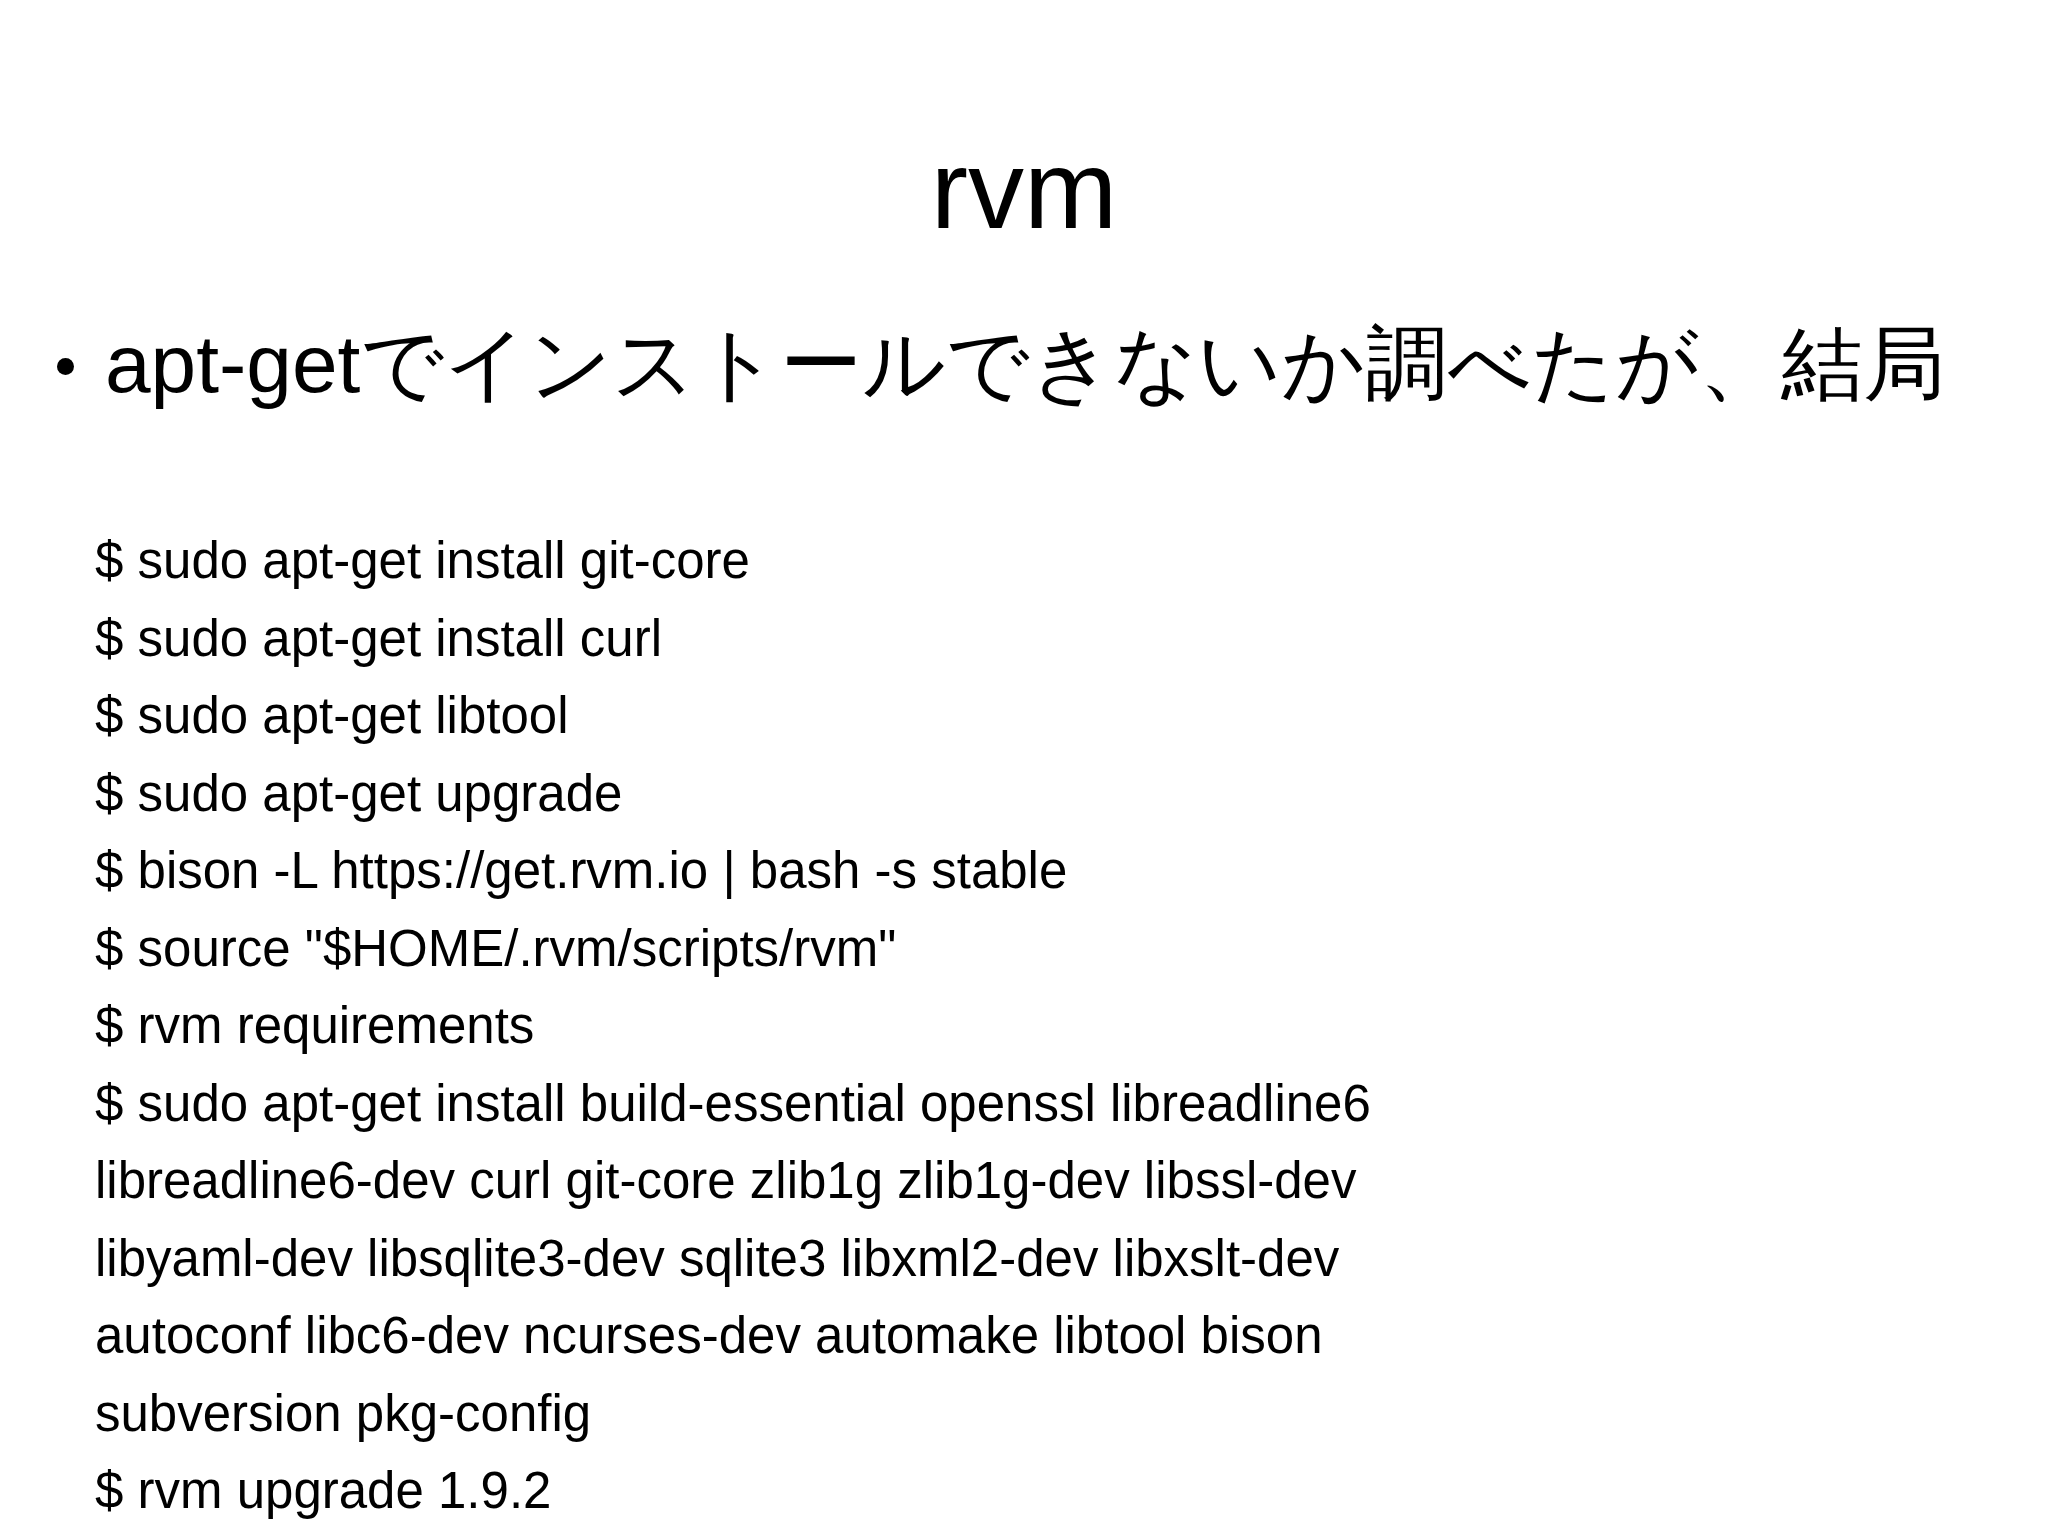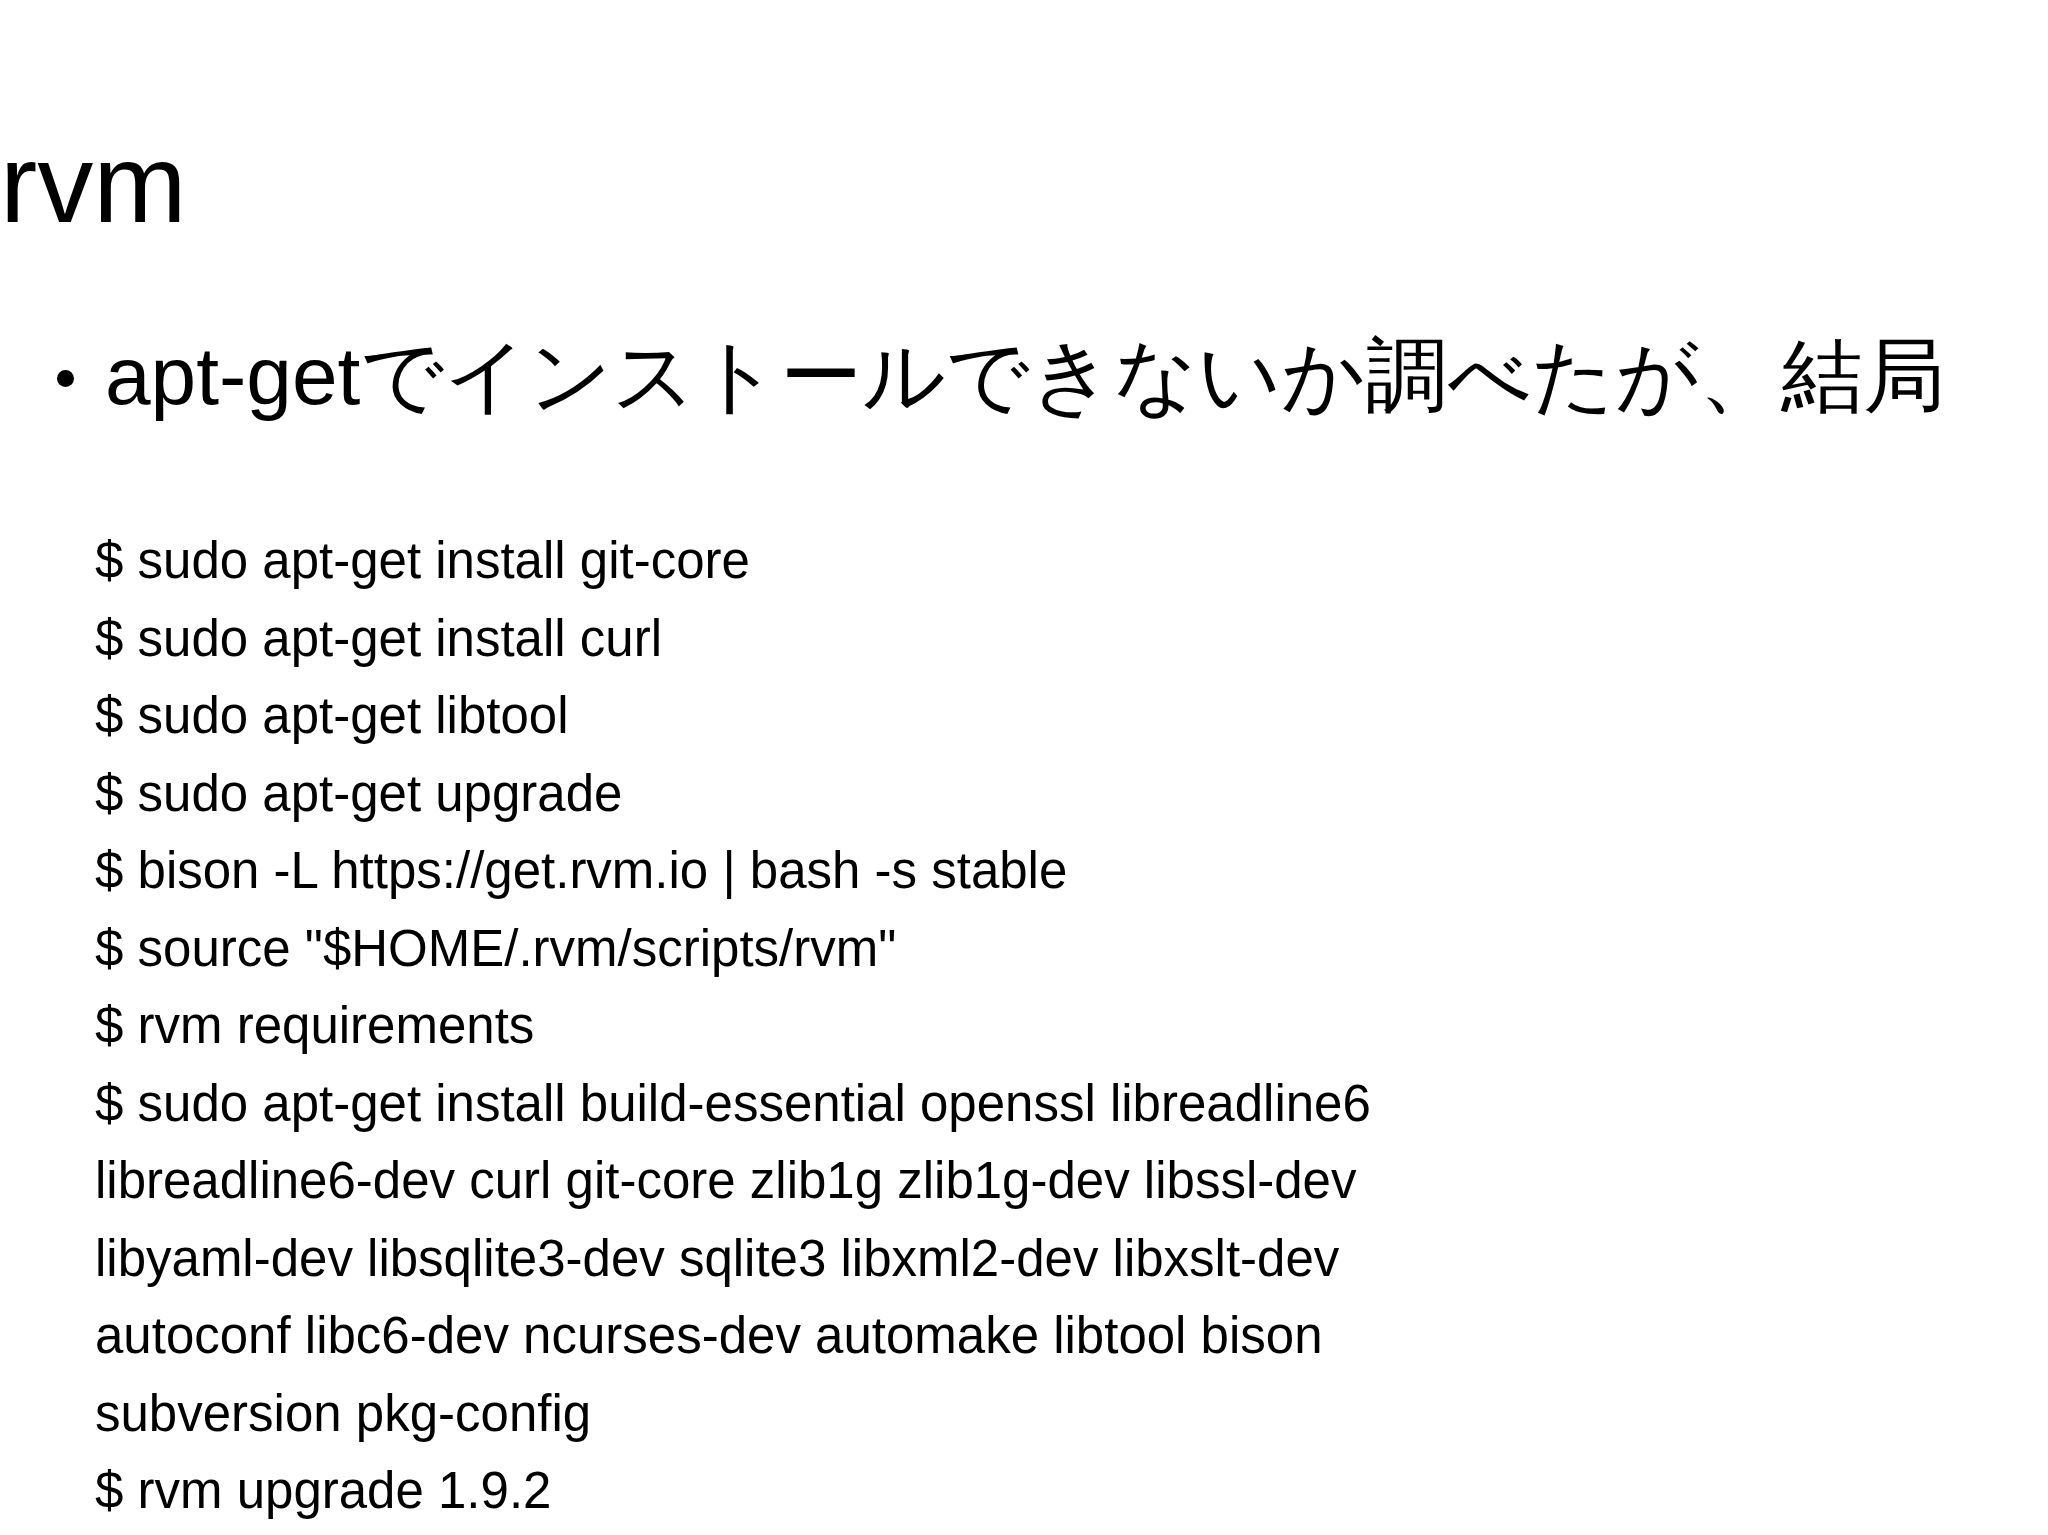--- a/index.html
+++ b/index.html
@@ -11,37 +11,36 @@
     position: relative;
     width: 2048px;
     height: 1535px;
     background: #ffffff;
     color: #000000;
     overflow: hidden;
     font-family: "Liberation Sans", sans-serif;
   }
   .slide-title {
     position: absolute;
-    top: 120px;
+    top: 126px;
     left: 0;
     width: 100%;
-    text-align: left;
+    text-align: center;
     font-size: 112px;
     line-height: 1.15;
     font-weight: 400;
     font-family: "Liberation Sans", sans-serif;
     white-space: nowrap;
   }
   .bullet-item {
     position: absolute;
     left: 57px;
     top: 320px;
     display: flex;
     align-items: flex-start;
-    margin-top: 12px;
   }
   .bullet-marker-col {
     width: 48px;
     flex: 0 0 48px;
     position: relative;
   }
   .bullet-dot {
     position: absolute;
     left: 0;
     top: 38px;

